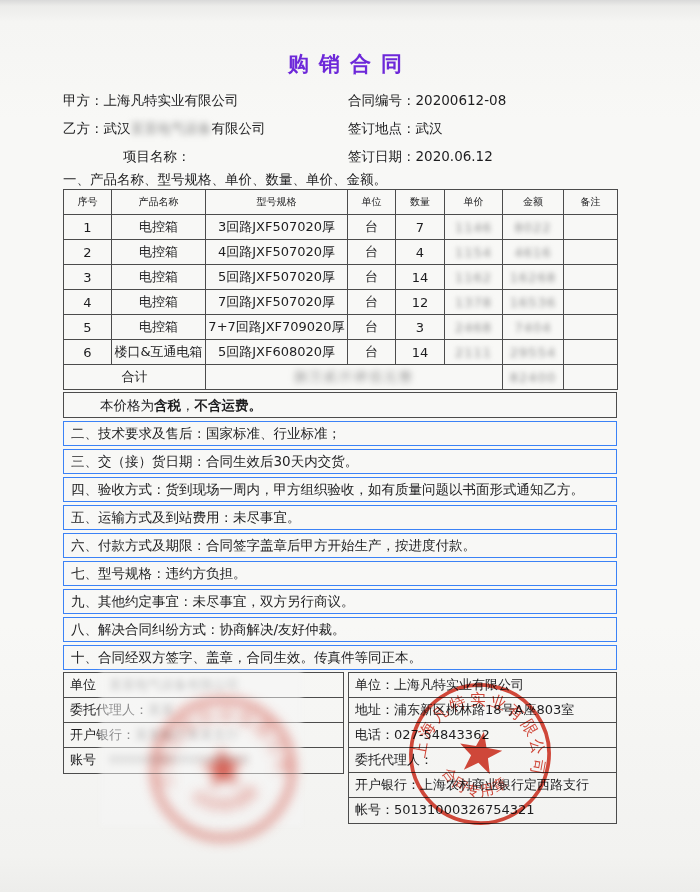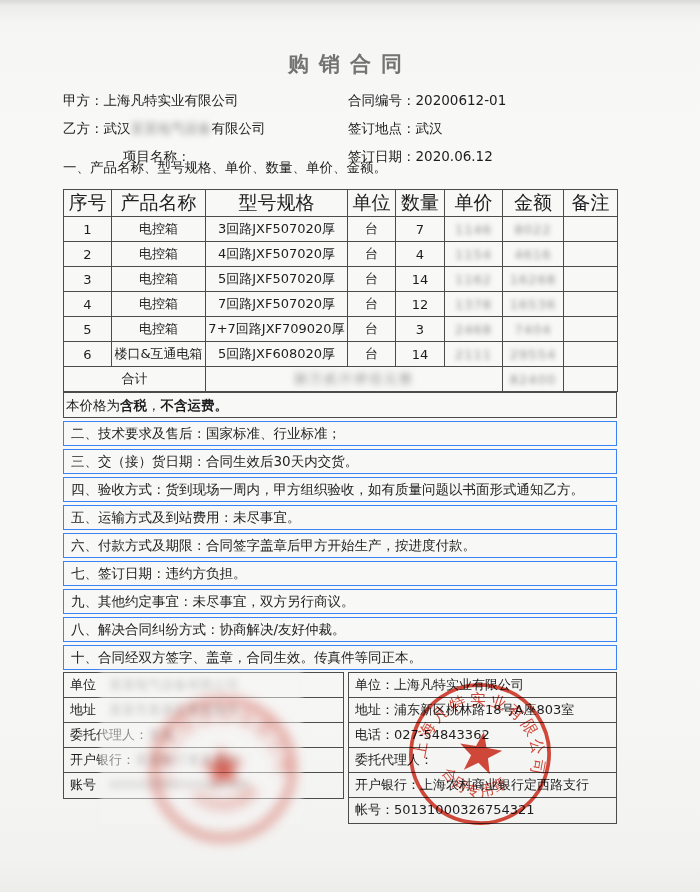--- a/index.html
+++ b/index.html
@@ -3,57 +3,57 @@
 <meta charset="utf-8">
 <style>
   html,body{margin:0;padding:0;}
   body{
     width:700px;height:892px;position:relative;overflow:hidden;
     font-family:"DejaVu Sans","Liberation Sans",sans-serif;
     color:#1d1d1f;
     background:linear-gradient(180deg,#d9d9d9 0px,#ececea 6px,#f5f5f3 22px,#f8f8f6 120px,#f8f8f6 70%,#f2f2f0 96%,#ededeb 100%);
   }
   .abs{position:absolute;}
-  .doc-title{left:0;right:0;top:50px;text-align:center;font-size:21px;font-weight:bold;letter-spacing:10px;color:#737373;}
+  .doc-title{left:0;right:0;top:50px;text-align:center;font-size:21px;font-weight:bold;letter-spacing:10px;color:#6d28d9;}
   .hline{font-size:13.5px;line-height:20px;white-space:nowrap;}
   .blur-txt{filter:blur(3px);color:#8b8b8b;}
   .blur-num{filter:blur(2.8px);color:#909090;letter-spacing:1px;}
   .blur-cn{filter:blur(3.2px);color:#8d8d8d;letter-spacing:2px;}
 
   table.prod{border-collapse:collapse;table-layout:fixed;width:554px;}
   table.prod td{border:1px solid #4c4c4c;height:24px;text-align:center;font-size:13px;padding:0;overflow:hidden;white-space:nowrap;}
-  table.prod td.hdr{font-size:19px;}
+  table.prod td.hdr{font-size:10px;}
 
-  .notebox{border:1px solid #4c4c4c;width:554px;box-sizing:border-box;height:26px;line-height:24px;font-size:13.5px;padding-left:2px;background:transparent;}
+  .notebox{border:1px solid #4c4c4c;width:554px;box-sizing:border-box;height:26px;line-height:24px;font-size:13.5px;padding-left:36px;background:transparent;}
   .clauses{left:63px;top:421px;width:554px;}
   .clause{border:1px solid #3b82f6;box-sizing:border-box;height:25px;line-height:23px;font-size:13.5px;padding-left:7px;margin-bottom:3px;white-space:nowrap;overflow:hidden;}
 
   .ftable{border:1px solid #4c4c4c;box-sizing:border-box;}
   .frow{height:25px;line-height:24px;box-sizing:border-box;border-bottom:1px solid #4c4c4c;font-size:13px;padding-left:6px;white-space:nowrap;overflow:hidden;}
   .frow:last-child{border-bottom:none;}
 
   .stamp{pointer-events:none;}
   .stamp svg{display:block;}
   .stamp-right{left:405px;top:679px;transform:rotate(10deg);opacity:.92;mix-blend-mode:multiply;}
   .stamp-left{left:148px;top:694px;transform:rotate(-6deg);filter:blur(6px);opacity:.8;mix-blend-mode:multiply;}
   .fog{left:100px;top:670px;width:202px;height:156px;background:rgba(246,246,245,.5);filter:blur(2px);}
 </style>
 </head>
 <body>
 
 <div class="abs doc-title">购销合同</div>
 
 <div class="abs hline" style="left:63px;top:90px;">甲方：上海凡特实业有限公司</div>
-<div class="abs hline" style="left:348px;top:90px;">合同编号：20200612-01</div>
+<div class="abs hline" style="left:348px;top:90px;">合同编号：20200612-08</div>
 <div class="abs hline" style="left:63px;top:118px;"><span>乙方：武汉</span><span class="blur-txt">某某电气设备</span><span>有限公司</span></div>
 <div class="abs hline" style="left:348px;top:118px;">签订地点：武汉</div>
 <div class="abs hline" style="left:79px;top:146px;margin-left:44px;">项目名称：</div>
 <div class="abs hline" style="left:348px;top:146px;">签订日期：2020.06.12</div>
 
-<div class="abs hline" style="left:63px;top:157px;">一、产品名称、型号规格、单价、数量、单价、金额。</div>
+<div class="abs hline" style="left:63px;top:169px;">一、产品名称、型号规格、单价、数量、单价、金额。</div>
 
 <table class="prod abs" style="left:63px;top:189px;">
   <colgroup>
     <col style="width:48px">
       <col style="width:94px">
       <col style="width:142px">
       <col style="width:48px">
     <col style="width:49px">
       <col style="width:58px">
       <col style="width:61px">
@@ -140,29 +140,28 @@
   </table>
 
 <div class="abs notebox" style="left:63px;top:392px;"><span>本价格为</span><b>含税</b><span>，</span><b>不含运费。</b></div>
 
 <div class="abs clauses">
   <div class="clause">二、技术要求及售后：国家标准、行业标准；</div>
   <div class="clause">三、交（接）货日期：合同生效后30天内交货。</div>
   <div class="clause">四、验收方式：货到现场一周内，甲方组织验收，如有质量问题以书面形式通知乙方。</div>
   <div class="clause">五、运输方式及到站费用：未尽事宜。</div>
   <div class="clause">六、付款方式及期限：合同签字盖章后甲方开始生产，按进度付款。</div>
-  <div class="clause">七、签订日期：违约方负担。</div>
+  <div class="clause">七、型号规格：违约方负担。</div>
   <div class="clause">九、其他约定事宜：未尽事宜，双方另行商议。</div>
   <div class="clause">八、解决合同纠纷方式：协商解决/友好仲裁。</div>
   <div class="clause">十、合同经双方签字、盖章，合同生效。传真件等同正本。</div>
 </div>
 
 <div class="abs ftable" style="left:63px;top:672px;width:281px;">
   <div class="frow"><span>单位</span>　<span class="blur-txt">某某电气设备有限公司</span></div>
-  <div class="frow"><span>地址</span>　<span class="blur-txt">某某市某某区某某路号</span></div>
   <div class="frow"><span>委托代理人：</span><span class="blur-txt">某某</span></div>
   <div class="frow"><span>开户银行：</span><span class="blur-txt">某某银行某某支行</span></div>
   <div class="frow"><span>账号</span>　<span class="blur-txt">00000000000000000</span></div>
 </div>
 
 <div class="abs ftable" style="left:348px;top:672px;width:269px;">
   <div class="frow">单位：上海凡特实业有限公司</div>
   <div class="frow">地址：浦东新区桃林路18号A座803室</div>
   <div class="frow">电话：027-54843362</div>
   <div class="frow">委托代理人：</div>

